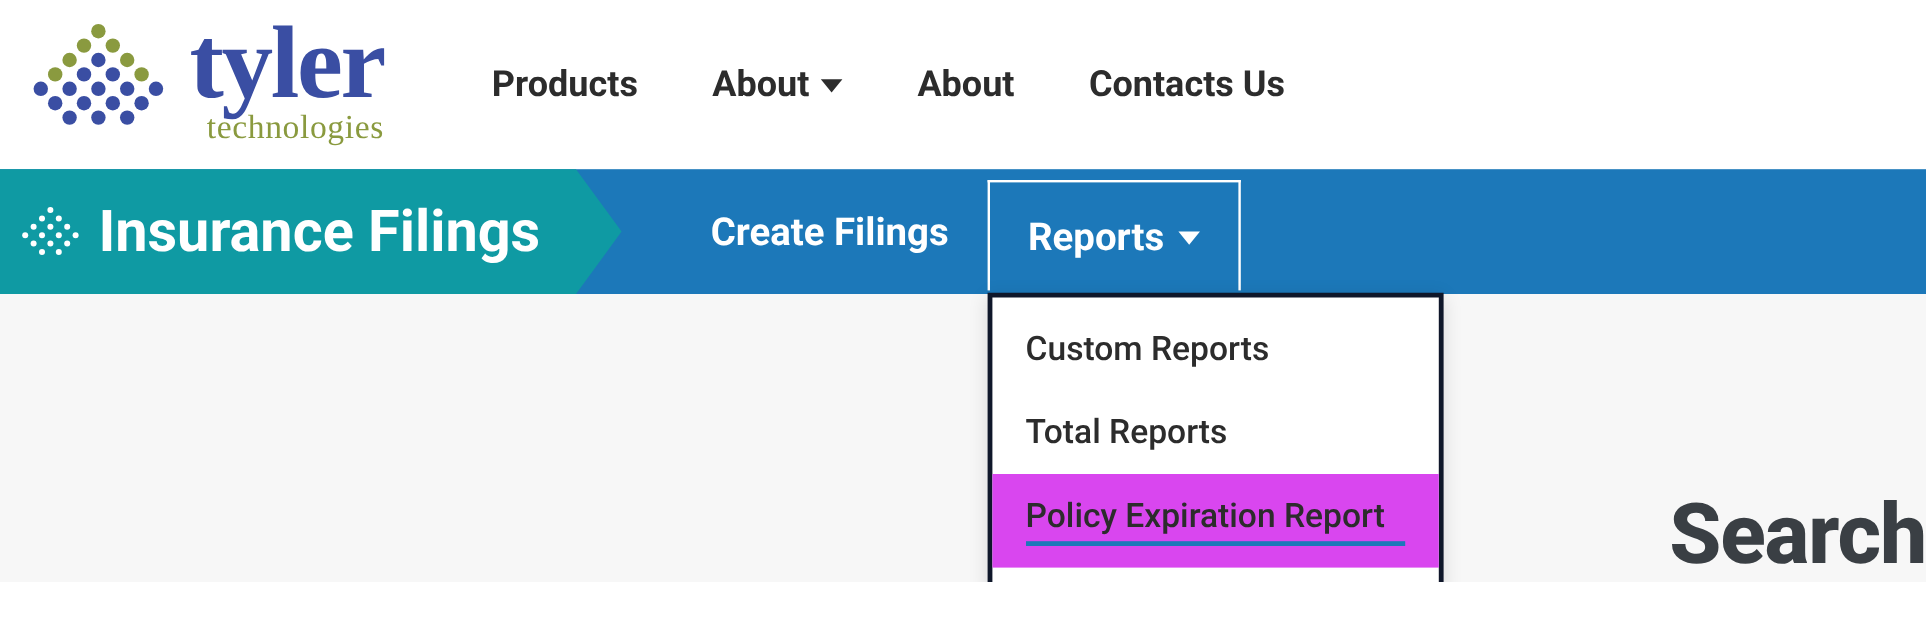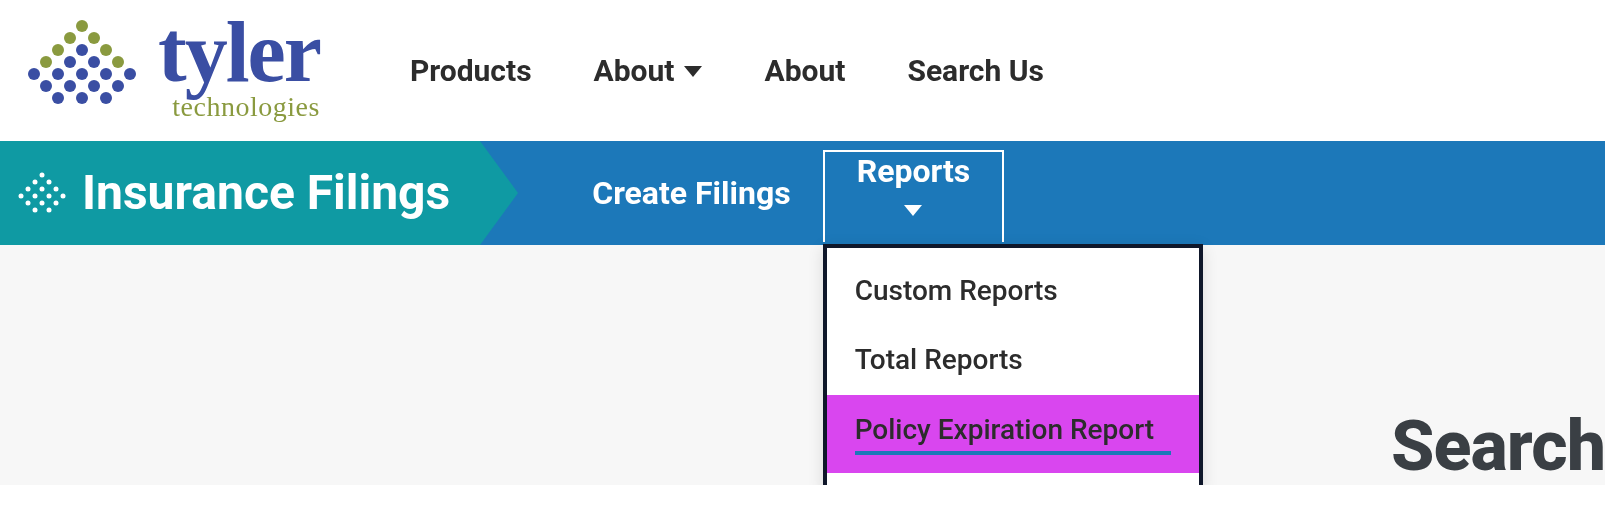--- a/index.html
+++ b/index.html
@@ -101,21 +101,20 @@
       align-items: center;
       cursor: pointer;
       gap: 12px;
       position: relative;
     }
     .sub-nav-item.boxed {
       border: 2px solid #fff;
       border-bottom: none;
       height: 92px;
       margin-top: 6px;
-      flex-direction: column;
     }
     .caret-down-white {
       display: inline-block; width: 0; height: 0;
       border-left: 9px solid transparent;
       border-right: 9px solid transparent;
       border-top: 11px solid #fff;
       margin-top: 3px;
     }
     .dropdown {
       position: absolute;
@@ -201,21 +200,21 @@
       <span>Products</span>
     </div>
     <div class="top-nav-item">
       <span>About</span>
       <span class="caret-down-dark"></span>
     </div>
     <div class="top-nav-item">
       <span>About</span>
     </div>
     <div class="top-nav-item">
-      <span>Search Us</span>
+      <span>Contacts Us</span>
     </div>
   </nav>
 </div>
 
 <div class="sub-bar">
   <div class="sub-bar-title">
     <span class="title-icon">
       <svg viewBox="0 0 48 48">
         <g fill="#fff">
           <circle cx="24" cy="6" r="2.5"></circle>

